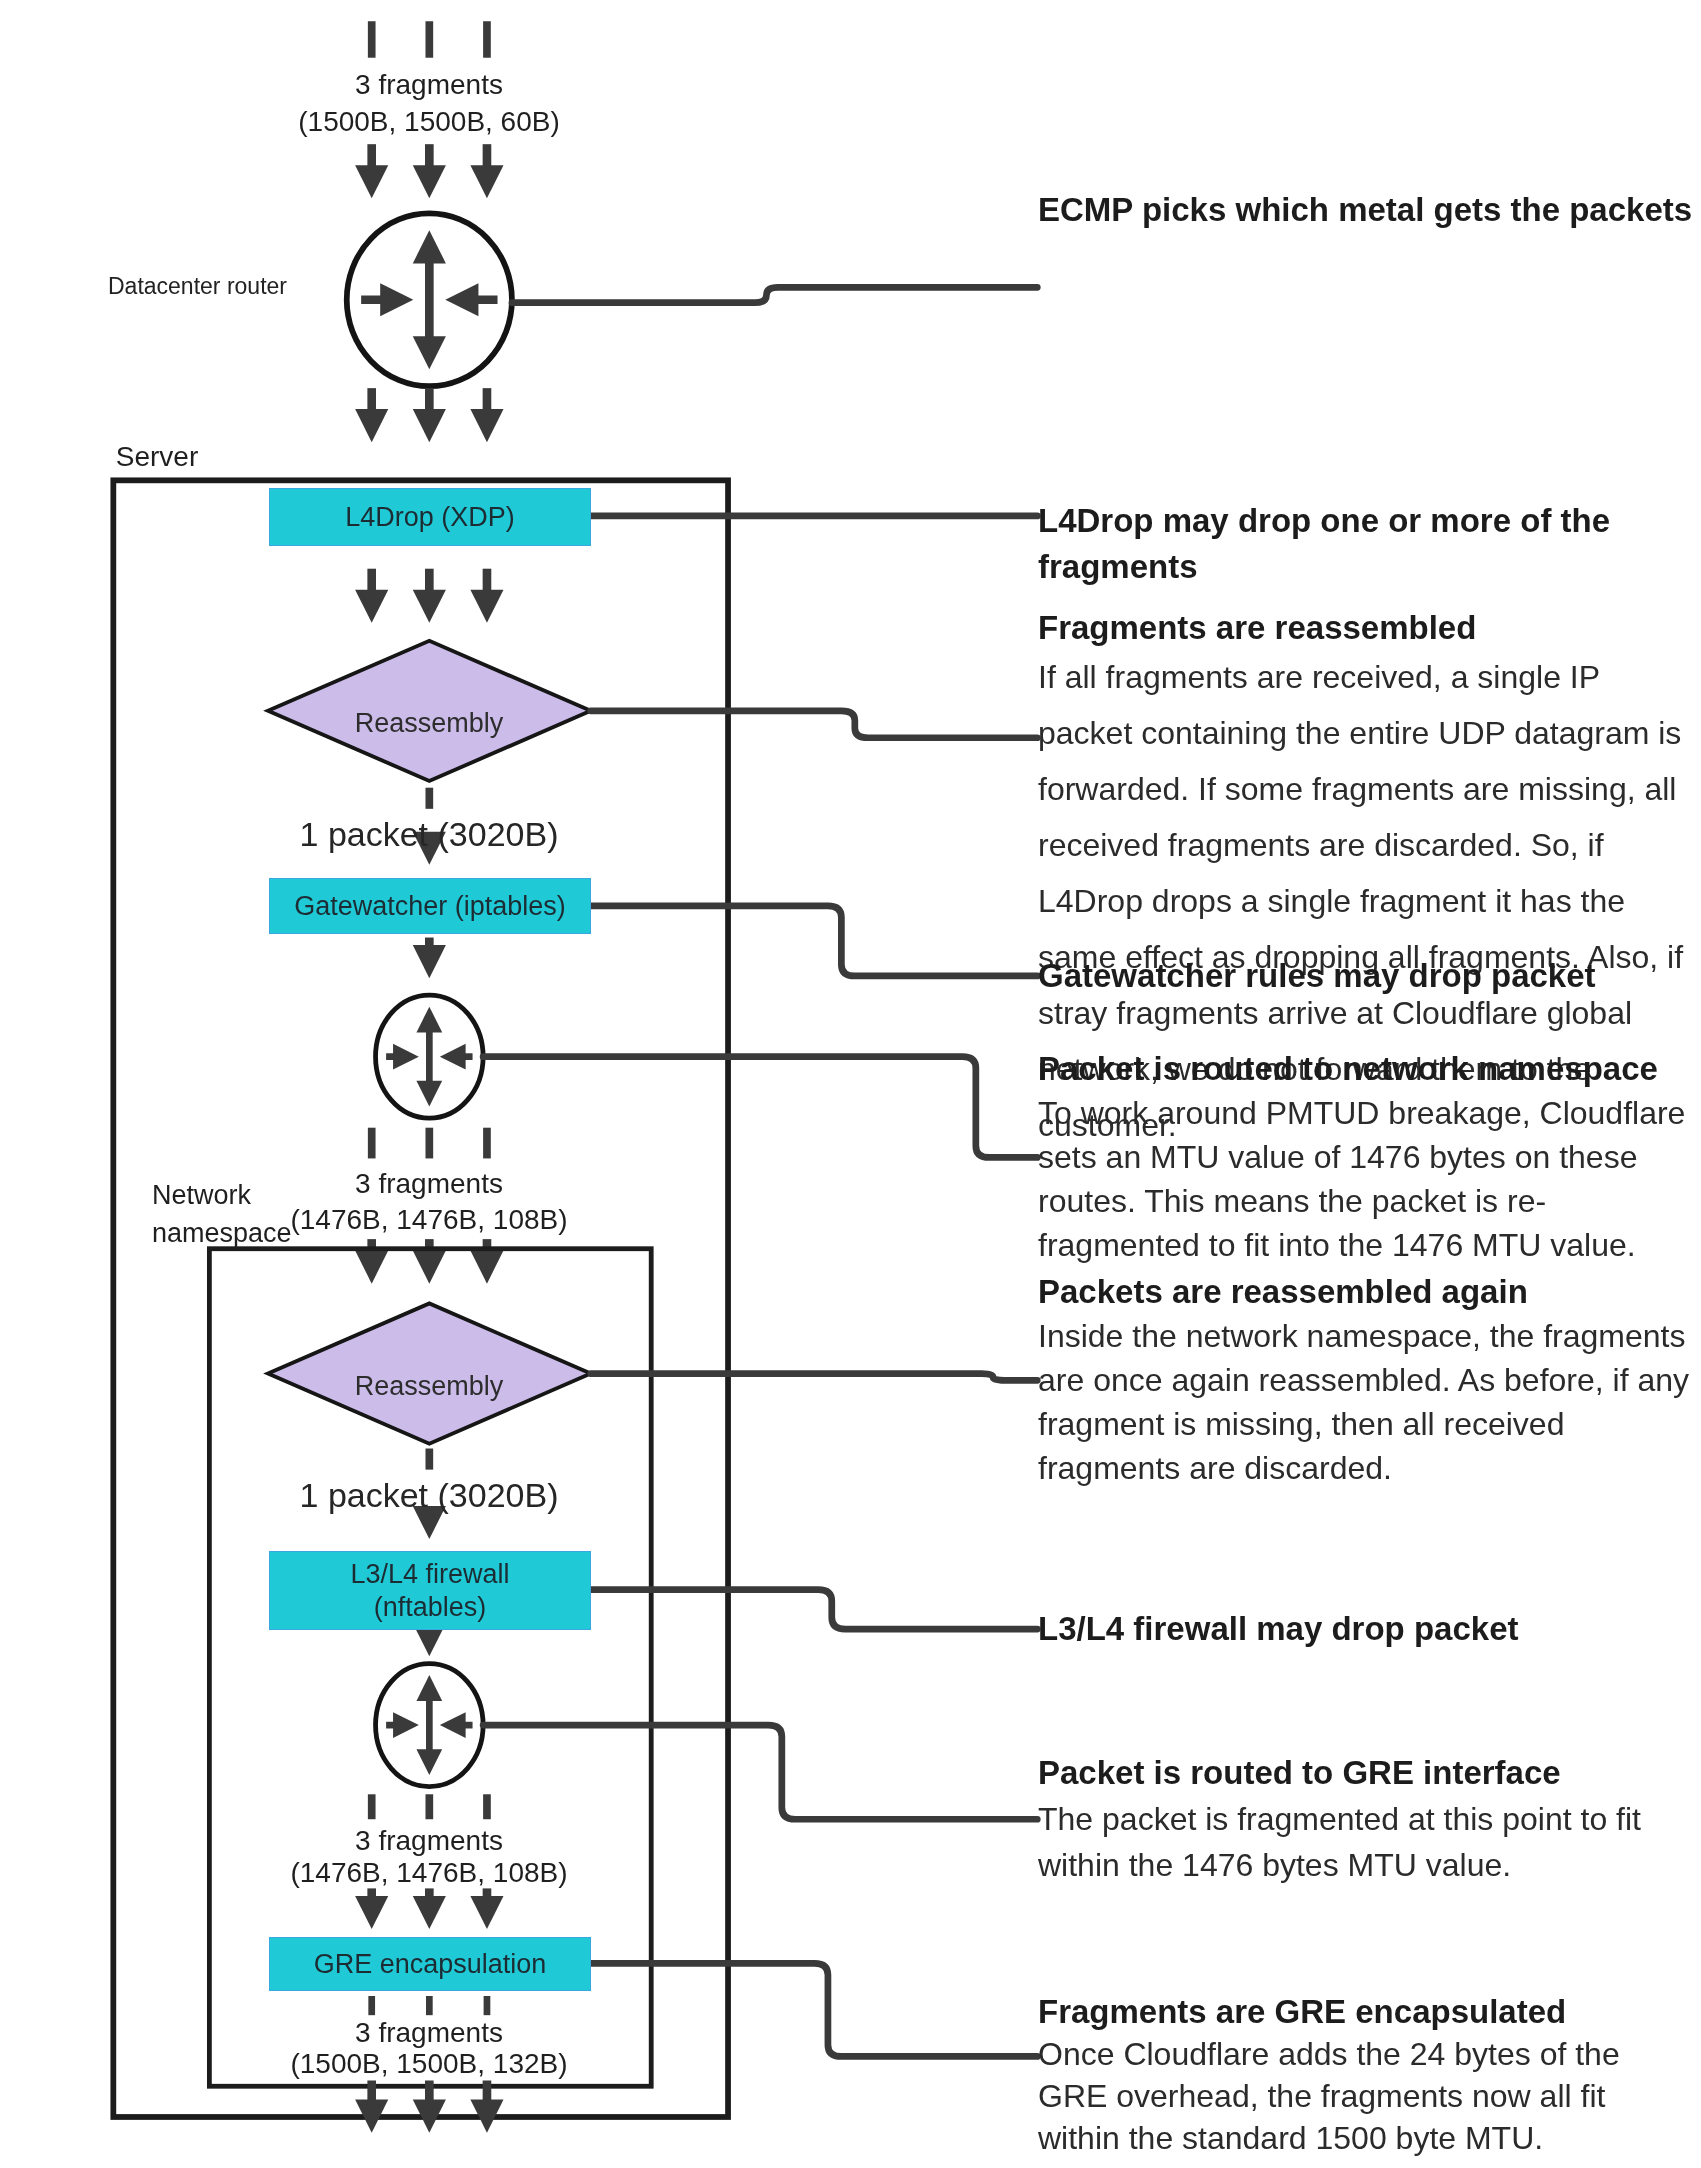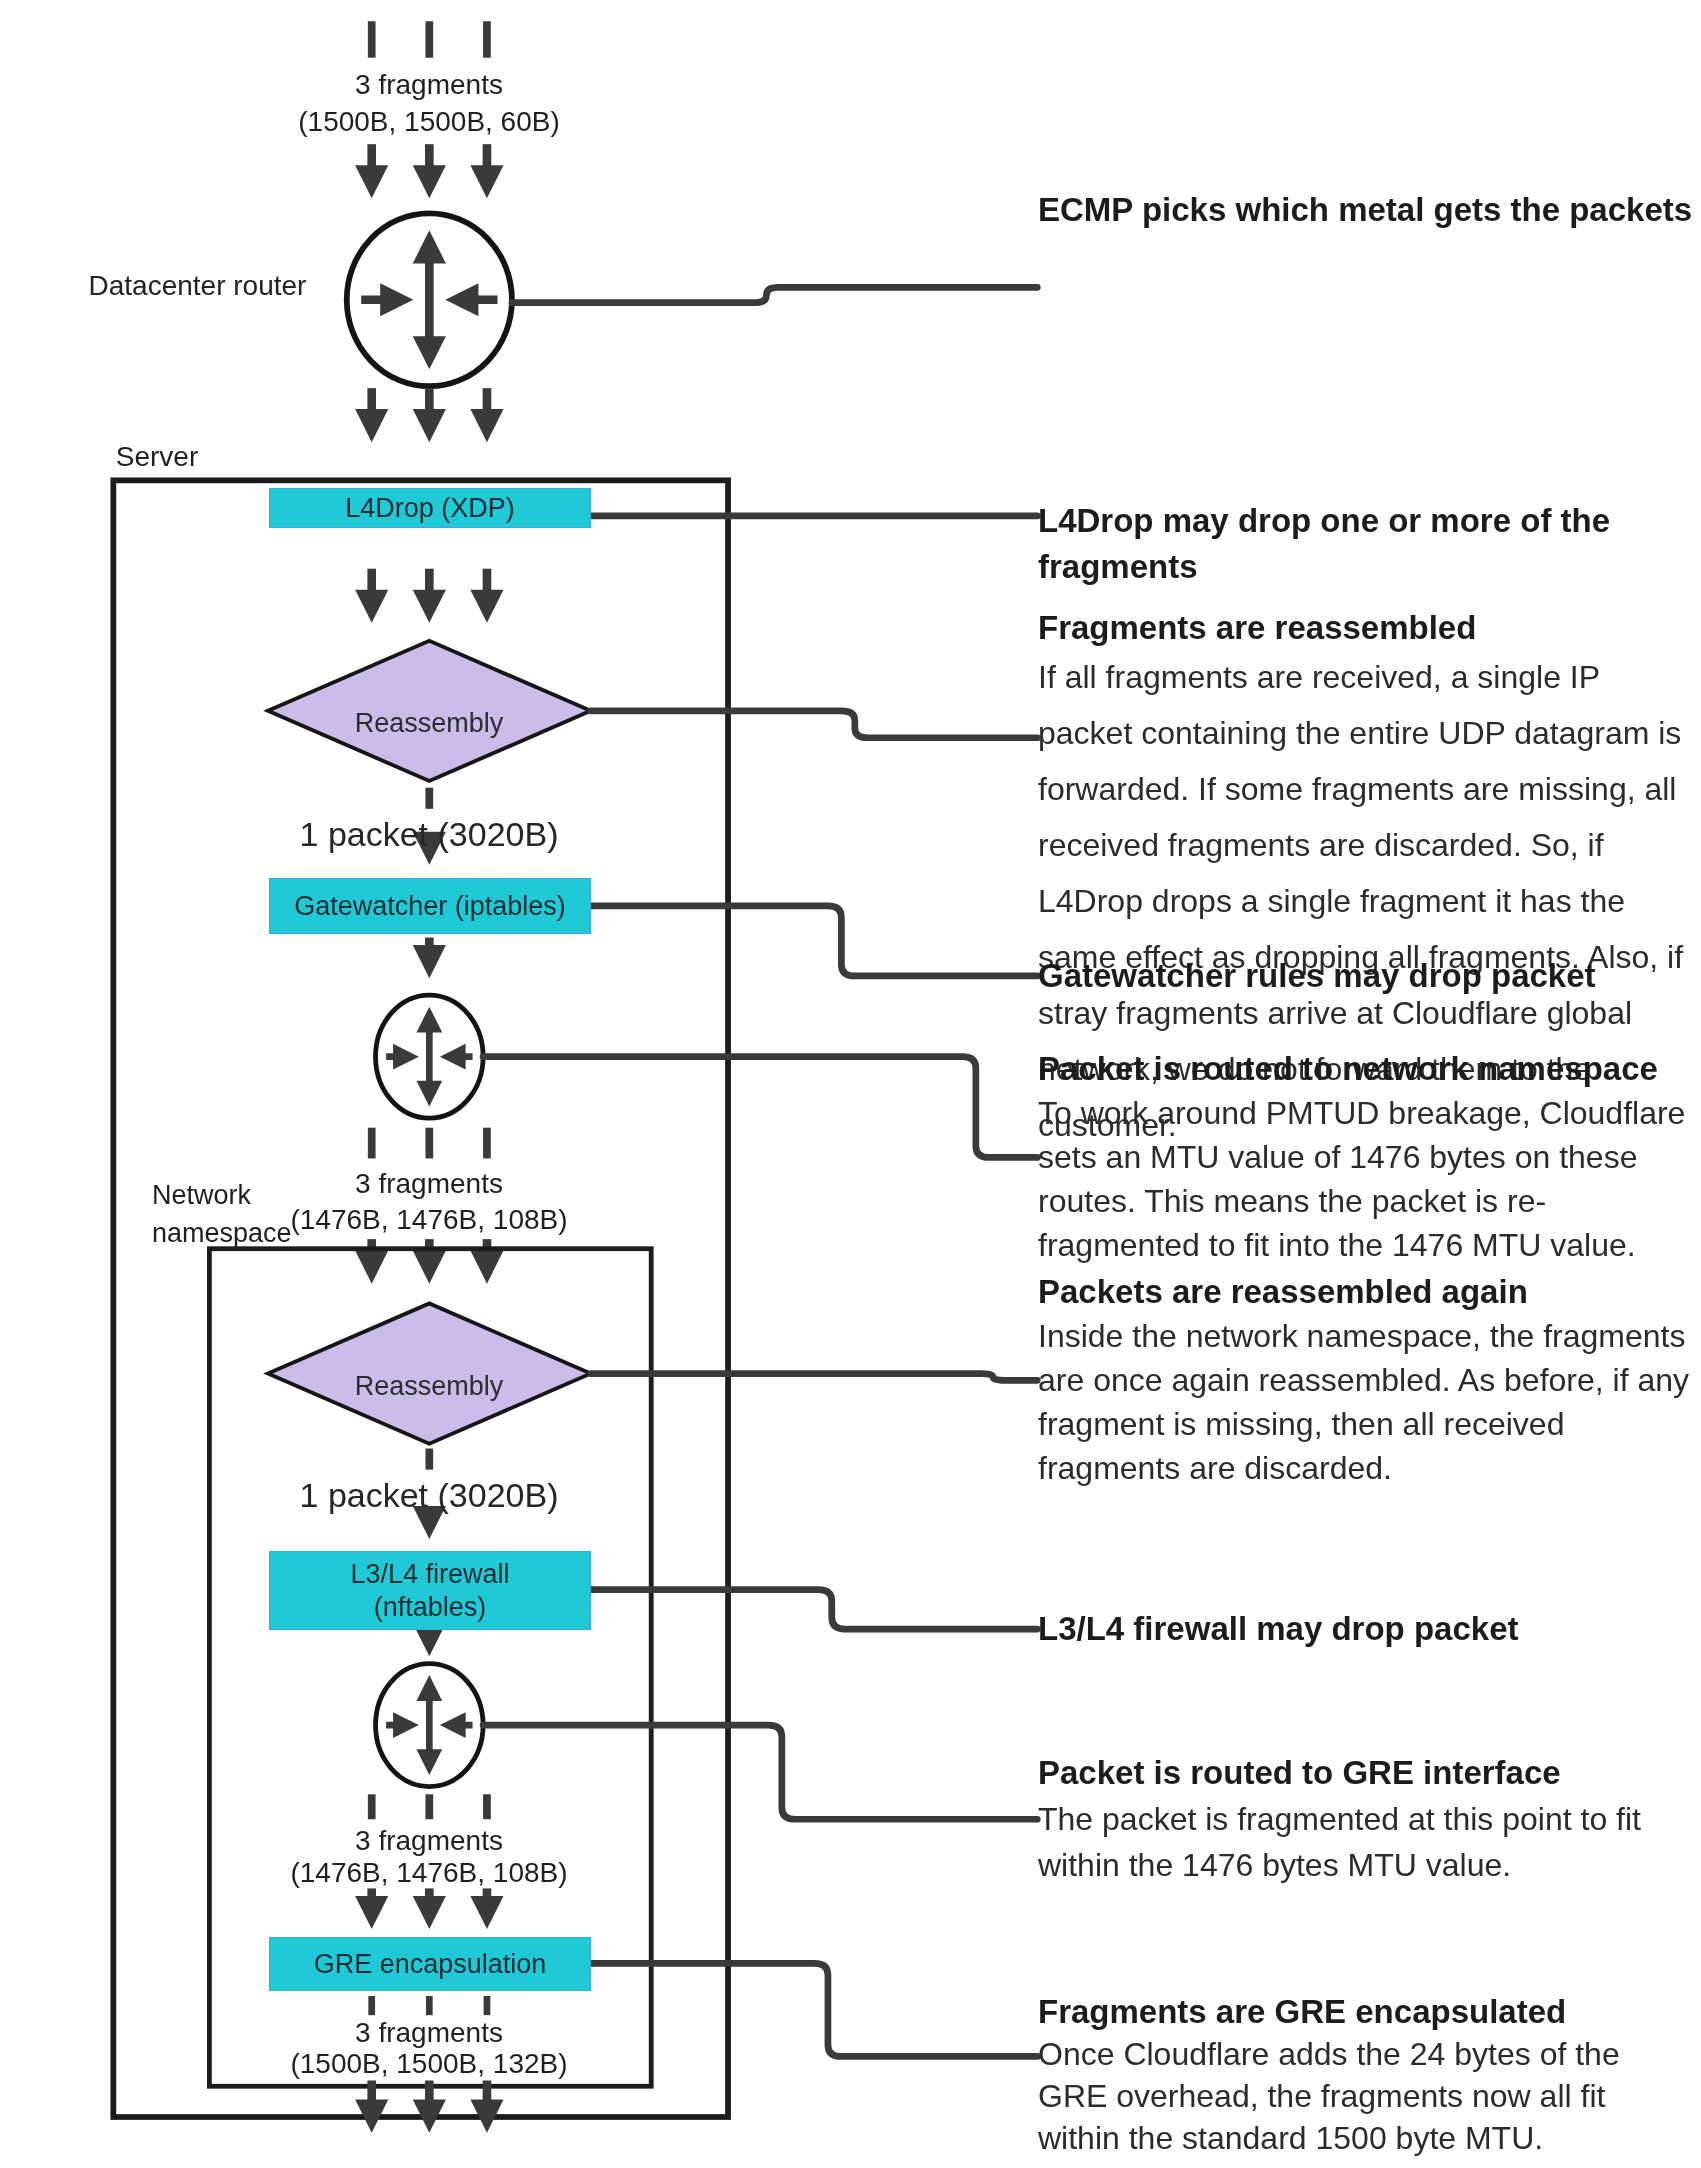--- a/index.html
+++ b/index.html
@@ -16,26 +16,26 @@
   svg .s{stroke:var(--stroke);fill:none;}
   svg .frame{stroke:var(--frame);fill:none;}
   svg .node{stroke:#141414;fill:#ffffff;}
   svg .dia{stroke:#161616;fill:var(--diamond-fill);}
   #head path,#headS path{fill:var(--stroke);stroke:none;}
   .lbl{position:absolute;transform:translate(-50%,-50%);white-space:nowrap;
        font-size:28px;color:#1f1f1f;text-align:left;}
   .lbl.big{font-size:34px;color:#262626;}
   .lbl.corner{transform:none;white-space:normal;text-align:left;font-size:27px;line-height:38px;}
   .dc-label{position:absolute;left:82px;top:265px;width:231px;text-align:center;
-       font-size:28px;line-height:42px;color:#222;white-space:normal;transform:none;}
+       font-size:23px;line-height:42px;color:#222;white-space:normal;transform:none;}
   .pbox{position:absolute;left:269px;width:322px;display:flex;flex-direction:column;
        align-items:center;justify-content:center;background:var(--box-fill);
        border:1.9px solid var(--box-border);font-size:27px;color:#1d2b33;text-align:center;}
   .pbox span{line-height:33px;}
-  #box-l4drop{top:488px;height:40px;}
+  #box-l4drop{top:488px;height:58px;}
   #box-gatewatcher{top:878px;height:56px;}
   #box-firewall{top:1551px;height:79px;}
   #box-gre{top:1937px;height:54px;}
   .diamond-lbl{position:absolute;transform:translate(-50%,-50%);font-size:27px;color:#2d2d2d;margin-top:12px;}
   .ann{position:absolute;left:1038px;width:657px;}
   .ann h3{font-size:33px;line-height:46px;font-weight:700;color:var(--heading);}
   .ann p{font-size:32px;line-height:46px;color:var(--body-text);}
   .ann p:empty{display:none;}
   .ann-1{top:187px;}
   .ann-2{top:498px;}

